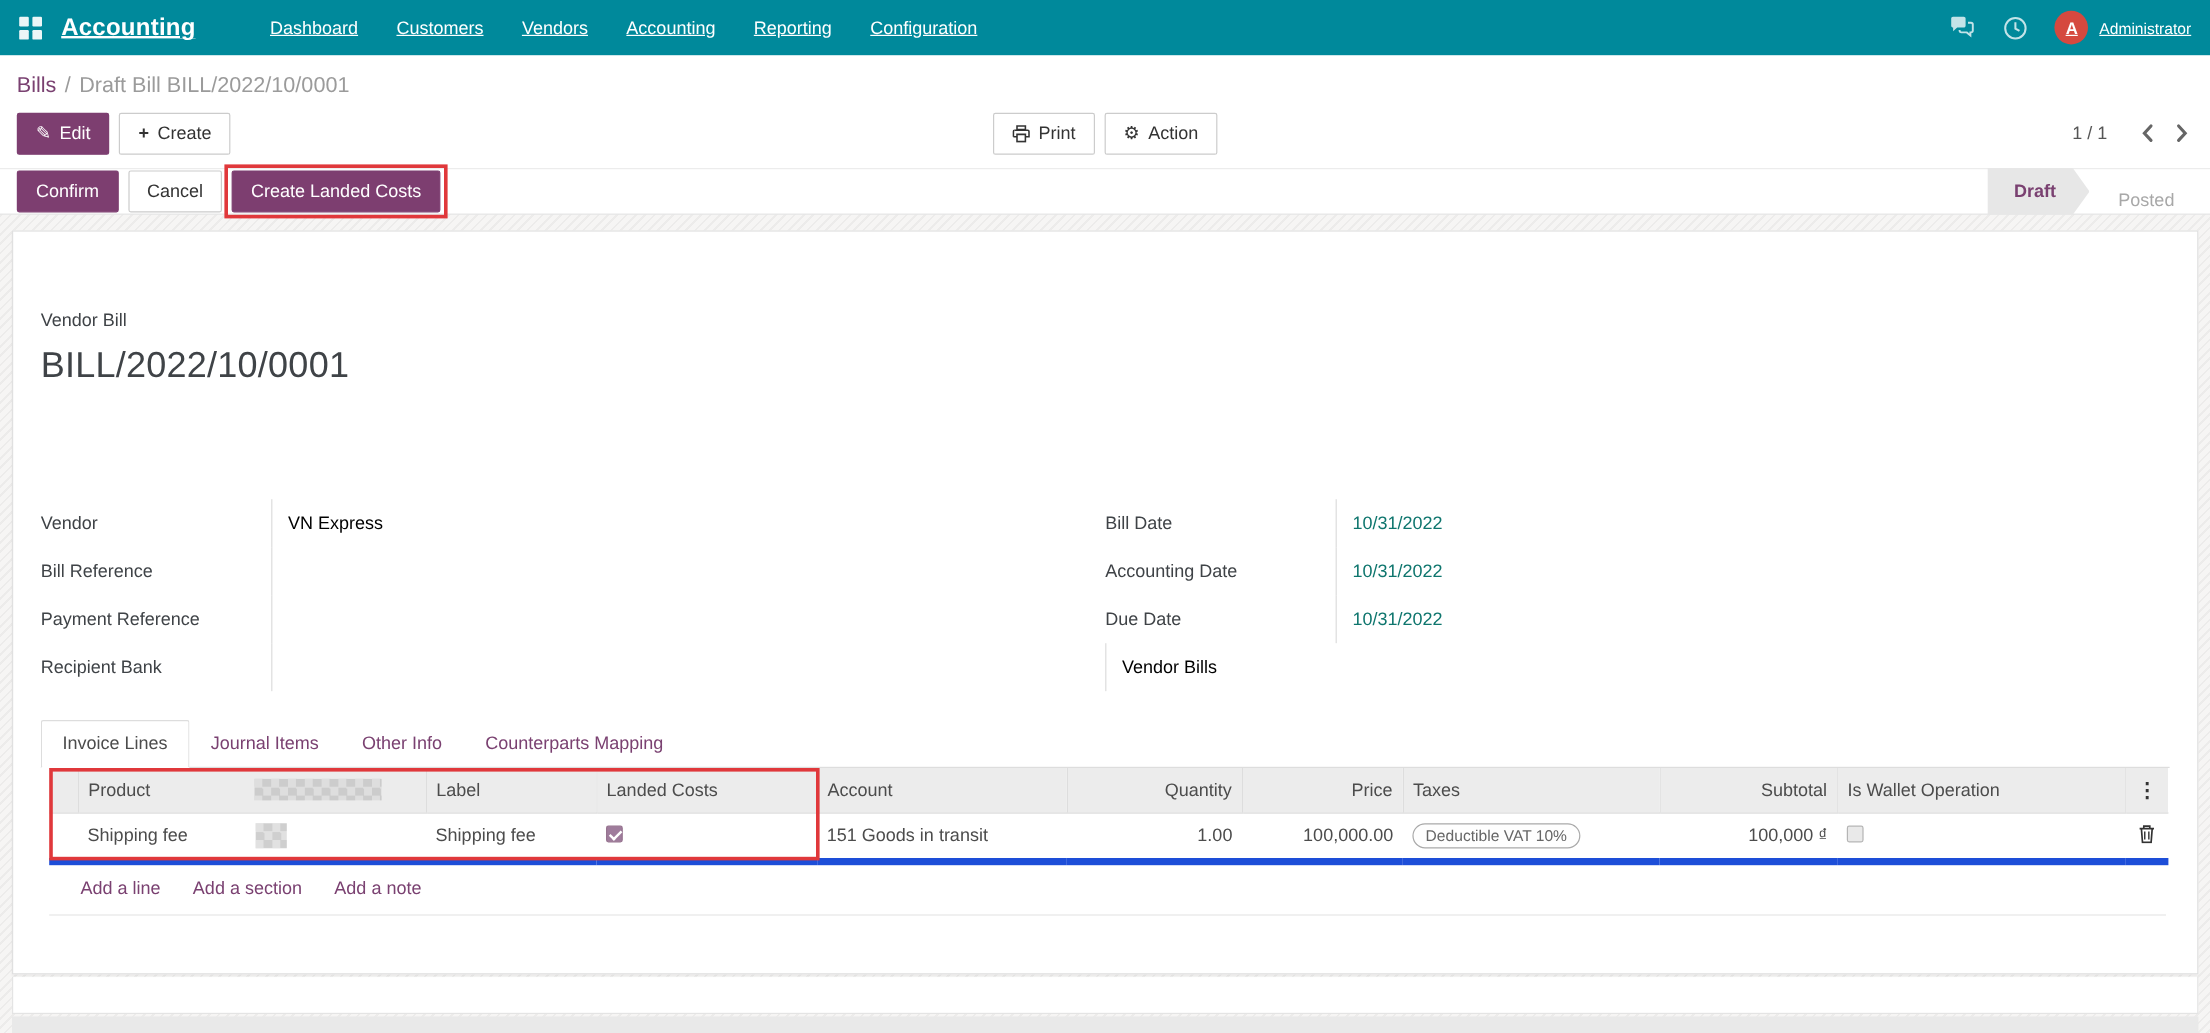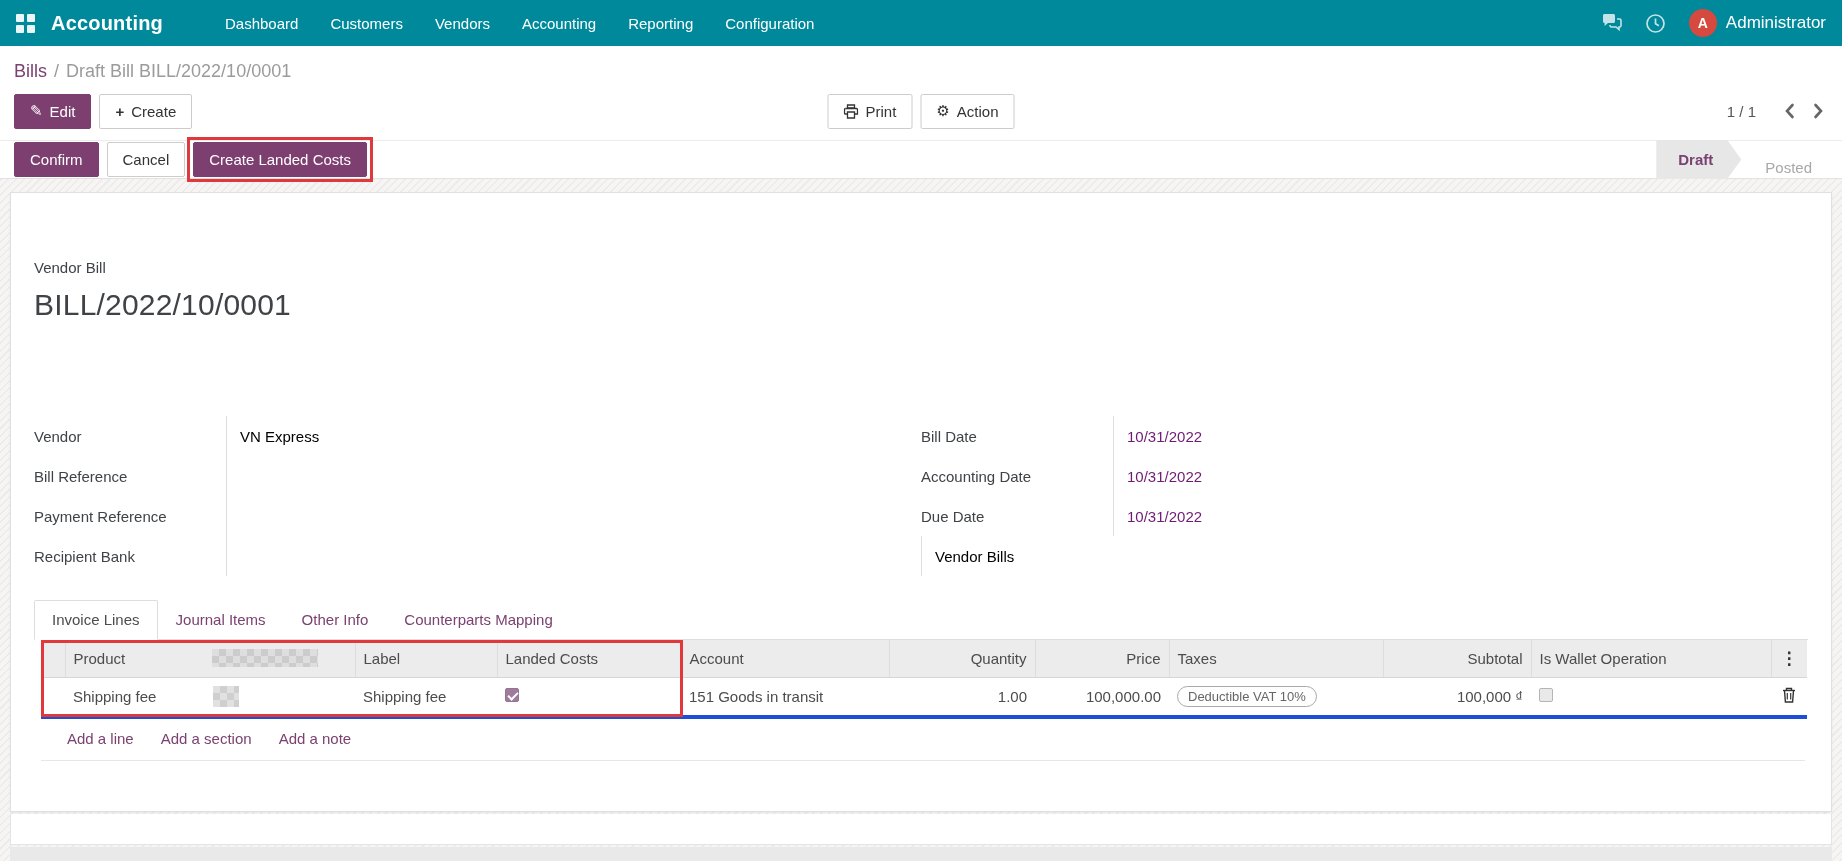--- a/index.html
+++ b/index.html
@@ -4,31 +4,31 @@
 <style>
   * { box-sizing: border-box; }
   html,body { margin:0; padding:0; }
   body {
     width:1842px; height:861px; overflow:hidden;
     font-family:"Liberation Sans", sans-serif;
     color:#4c4c4c; background:#fff;
   }
 
   
-  .topbar { height:46px; background:#00899b; display:flex; align-items:center; padding:0 16px; color:#fff; }
+  .topbar { height:46px; background:#00899b; display:flex; align-items:center; padding:0 16px; color:#fff;text-decoration:underline; }
   .apps-icon { width:19px; height:19px; display:grid; grid-template-columns:8px 8px; grid-template-rows:8px 8px; gap:3px; margin-right:16px; cursor:pointer; }
   .apps-icon span { background:#fff; opacity:.92; border-radius:1px; }
   .app-name { font-size:20px; font-weight:bold; margin-right:46px; letter-spacing:.2px; }
   .nav-items { display:flex; height:100%; }
   .nav-item { font-size:15px; padding:0 16px; display:flex; align-items:center; cursor:pointer; }
   .topbar-right { margin-left:auto; display:flex; align-items:center; gap:22px; }
   .top-icon { width:22px; height:22px; opacity:.85; cursor:pointer; display:flex; align-items:center; justify-content:center; }
   .user-menu { display:flex; align-items:center; gap:9px; cursor:pointer; }
   .avatar { width:28px; height:28px; border-radius:50%; background:#d5493f; color:#fff; display:flex; align-items:center; justify-content:center; font-size:14px; font-weight:bold; }
-  .user-name { font-size:17px; }
+  .user-name { font-size:13px; }
 
   
   .control { padding:0 14px; background:#fff; }
   .breadcrumb { margin-top:13px; font-size:18px; line-height:24px; }
   .bc-parent { color:#7a4171; cursor:pointer; }
   .bc-sep { color:#9b9b9b; margin:0 7px; }
   .bc-current { color:#9b9b9b; }
 
   .btn-row { position:relative; display:flex; align-items:center; height:36px; margin:10px 0 11px; }
   .btn { font-size:15px; height:35px; padding:0 15px; border:1px solid #ccc; background:#fff; color:#333; cursor:pointer; border-radius:2px; display:inline-flex; align-items:center; gap:7px; font-family:inherit; }
@@ -49,33 +49,33 @@
 
   
   .content { height:685px; padding:13px 10px 0; background:#f6f5f4; background-image:repeating-linear-gradient(135deg, rgba(0,0,0,.04) 0 1.5px, transparent 1.5px 5.5px); }
   .sheet { background:#fff; border:1px solid #e0e0e0; box-shadow:0 1px 2px rgba(0,0,0,.06); height:620px; padding:46px 23px 0; position:relative; }
   .doc-type { font-size:15px; color:#3f4347; margin-top:20px; }
   .doc-title { font-size:30px; font-weight:normal; color:#3f4347; margin-top:12px; letter-spacing:.2px; }
 
   .fields { display:flex; margin-top:94px; }
   .fgroup { width:50%; display:grid; grid-template-columns:192px 1fr; }
   .flabel { font-size:15px; color:#3f4347; font-weight:500; height:40px; display:flex; align-items:center; }
-  .fvalue { border-left:1px solid #ddd; padding-left:13px; font-size:15px; color:#701a75; height:40px; display:flex; align-items:center; }
+  .fvalue { border-left:1px solid #ddd; padding-left:13px; font-size:15px; color:#0f766e; height:40px; display:flex; align-items:center; }
   .fvalue.link { color:#000000; cursor:pointer; }
 
   .tabs { margin-top:24px; display:flex; border-bottom:1px solid #ddd; }
   .tab { font-size:15px; padding:10px 17px 11px; color:#7a4171; cursor:pointer; border:1px solid transparent; margin-bottom:-1px; border-radius:2px 2px 0 0; }
   .tab.active { color:#4c4c4c; background:#fff; border-color:#ddd #ddd #fff #ddd; }
 
   .table-wrap { position:relative; margin:0 3px 0 7px; }
   table { border-collapse:collapse; width:100%; table-layout:fixed; font-size:15px; }
   thead th { background:#ececec; font-weight:normal; color:#4c4c4c; text-align:left; padding:8px 8px; border-bottom:1px solid #d6d6d6; height:36px; position:relative; }
   thead th + th { border-left:1px solid #ddd; }
   thead th.num, td.num { text-align:right; }
-  tbody td { padding:8px 8px; height:37px; border-bottom:4px solid #1d4ed8; background:#fff; position:relative; }
+  tbody td { padding:8px 8px; height:37px; border-bottom:6px solid #1d4ed8; background:#fff; position:relative; }
   .kebab { font-size:17px; font-weight:bold; color:#333; text-align:center !important; cursor:pointer; }
   .redact { position:absolute; background:repeating-conic-gradient(#c6c6c6 0% 25%, #dcdcdc 0% 50%) 0 0/14px 14px; opacity:.85; }
   .redact-hdr { left:146px; top:9px; width:106px; height:18px; }
   .redact-row { left:148px; top:8px; width:26px; height:21px; }
   .pill { display:inline-block; border:1px solid #a9a9a9; border-radius:11px; padding:2px 10px; font-size:13px; color:#666; background:#fefefe; white-space:nowrap; }
   .cb { width:14px; height:14px; border:1px solid #b5b5b5; background:#e9e9e9; display:inline-block; border-radius:2px; position:relative; }
   .cb.checked { background:#9f7c9c; border-color:#96738f; }
   .cb.checked::after { content:""; position:absolute; left:4px; top:1px; width:4px; height:8px; border:solid #fff; border-width:0 2px 2px 0; transform:rotate(45deg); }
   .trash { cursor:pointer; display:inline-flex; }
   .table-red-box { position:absolute; left:0; top:0; width:642px; height:77px; border:3px solid #e0383b; pointer-events:none; z-index:4; }

